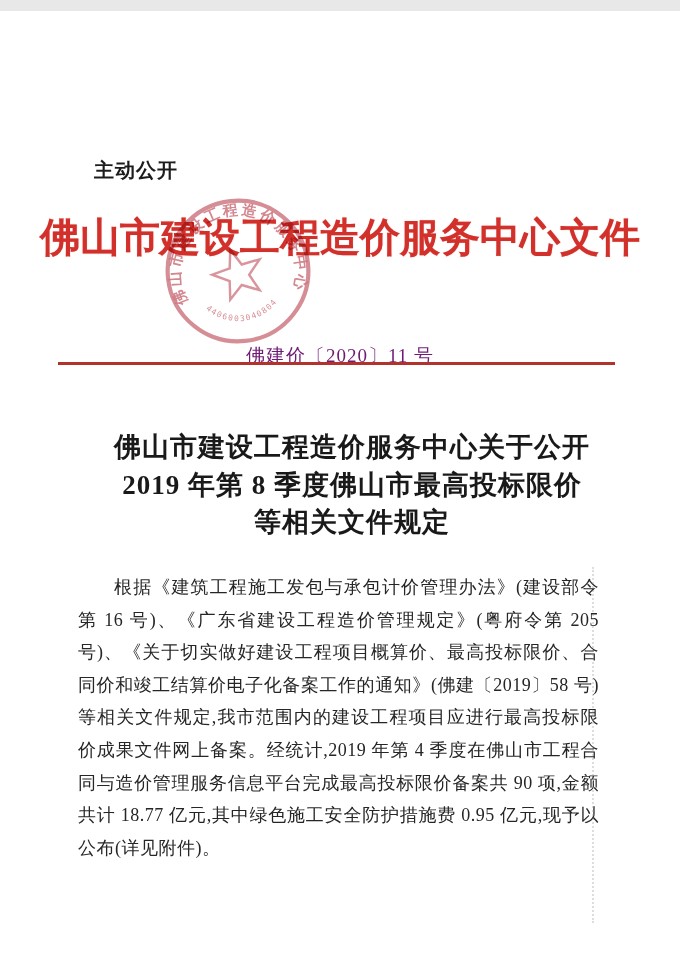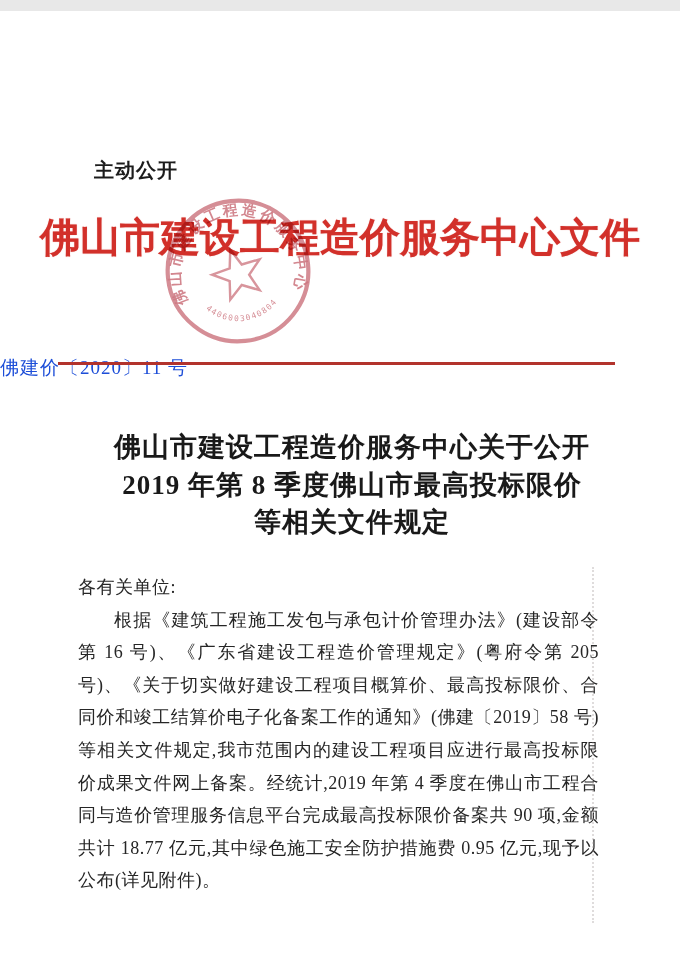--- a/index.html
+++ b/index.html
@@ -49,25 +49,26 @@
     height: 152px;
     opacity: 0.78;
     mix-blend-mode: multiply;
     transform: rotate(-6deg);
     pointer-events: none;
   }
 
   .doc-number {
     position: absolute;
     left: 0;
-    top: 344px;
+    top: 332px;
     width: 100%;
+    text-align: center;
     font-size: 19px;
     letter-spacing: 1px;
-    color: #1d4ed8;
+    color: #701a75;
     white-space: nowrap;
   }
 
   .red-rule {
     position: absolute;
     left: 58px;
     top: 351px;
     width: 557px;
     height: 3px;
     background: #b2332c;
@@ -162,21 +163,20 @@
 
   <div class="red-rule"></div>
 
   <div class="doc-title">
     <div>佛山市建设工程造价服务中心关于公开</div>
     <div>2019 年第 8 季度佛山市最高投标限价</div>
     <div>等相关文件规定</div>
   </div>
 
   <div class="body-text">
-    <div class="salutation">各有关单位:</div>
     <div class="paragraph">根据《建筑工程施工发包与承包计价管理办法》(建设部令第 16 号)、《广东省建设工程造价管理规定》(粤府令第 205 号)、《关于切实做好建设工程项目概算价、最高投标限价、合同价和竣工结算价电子化备案工作的通知》(佛建〔2019〕58 号)等相关文件规定,我市范围内的建设工程项目应进行最高投标限价成果文件网上备案。经统计,2019 年第 4 季度在佛山市工程合同与造价管理服务信息平台完成最高投标限价备案共 90 项,金额共计 18.77 亿元,其中绿色施工安全防护措施费 0.95 亿元,现予以公布(详见附件)。</div>
   </div>
 
   <div class="fold-artifact"></div>
   <div class="scan-edge-left"></div>
   <div class="scan-edge-right"></div>
 
 </div>
 
 </body></html>

